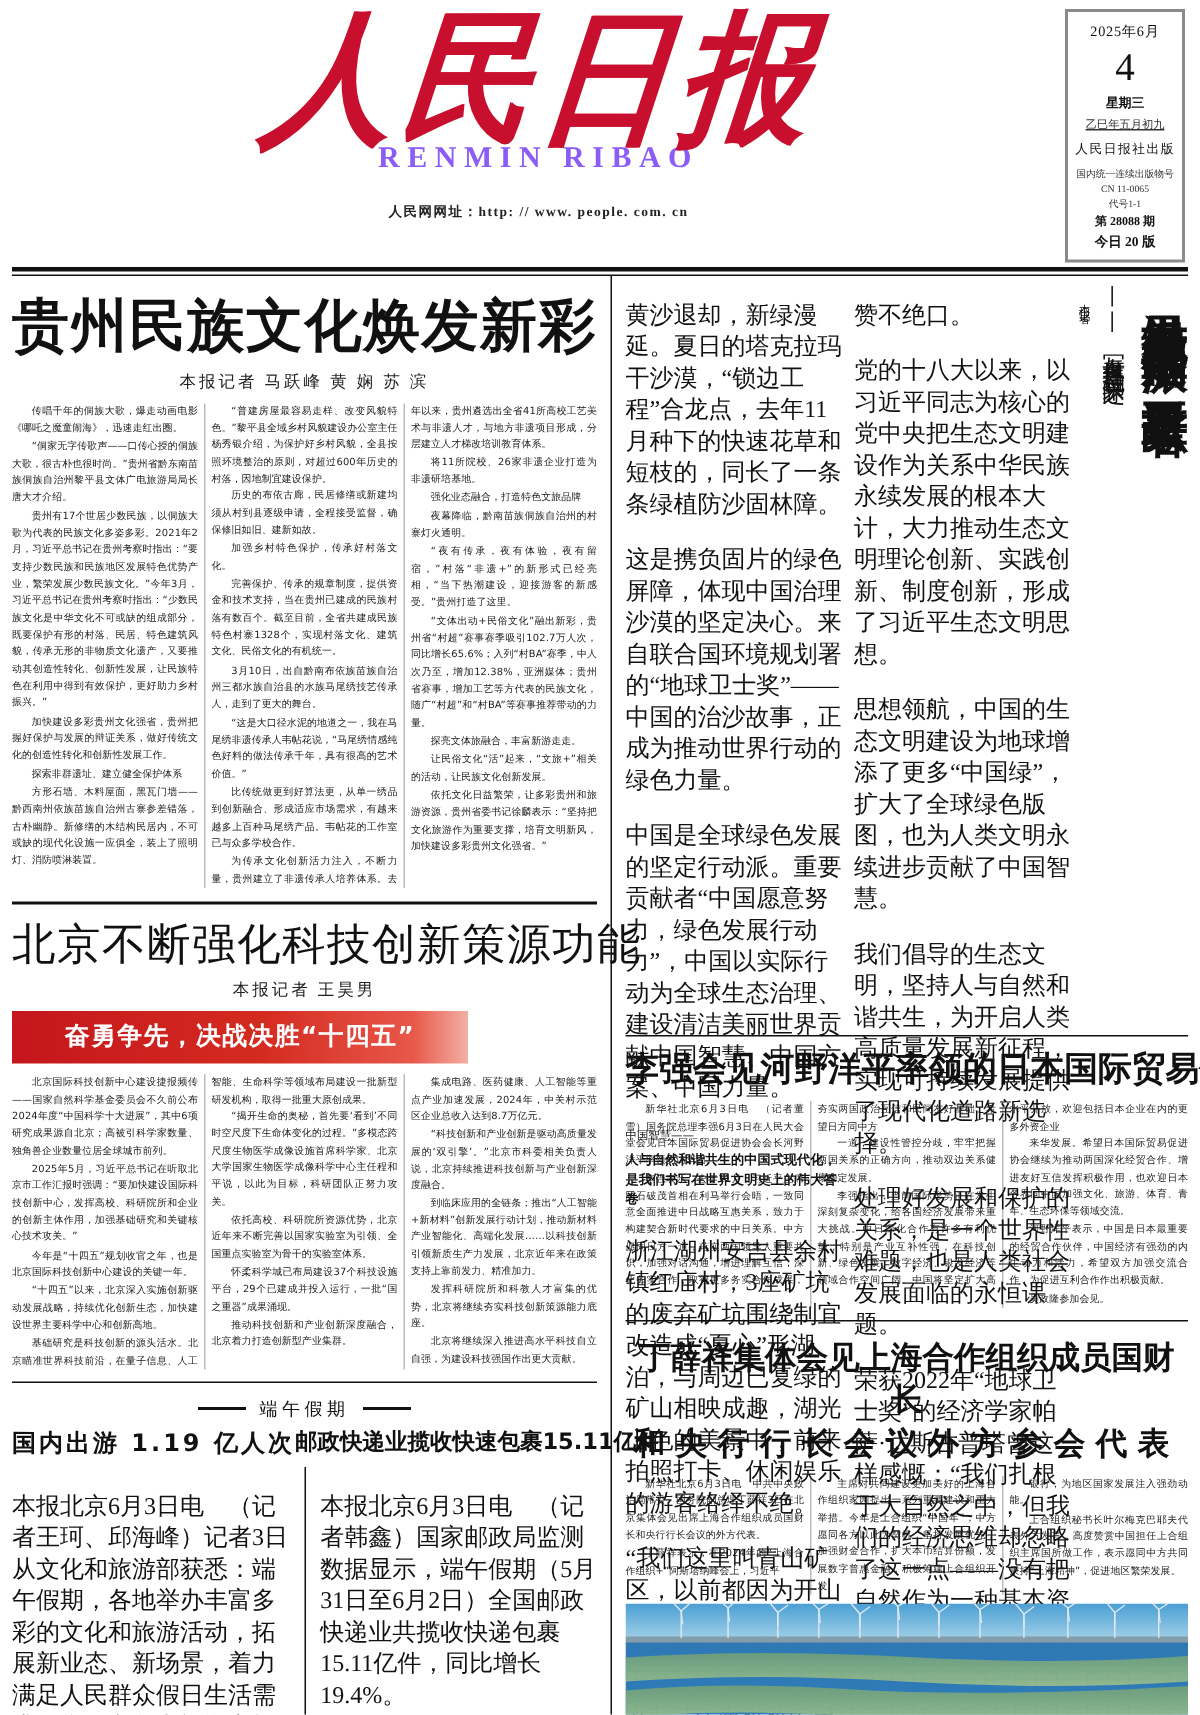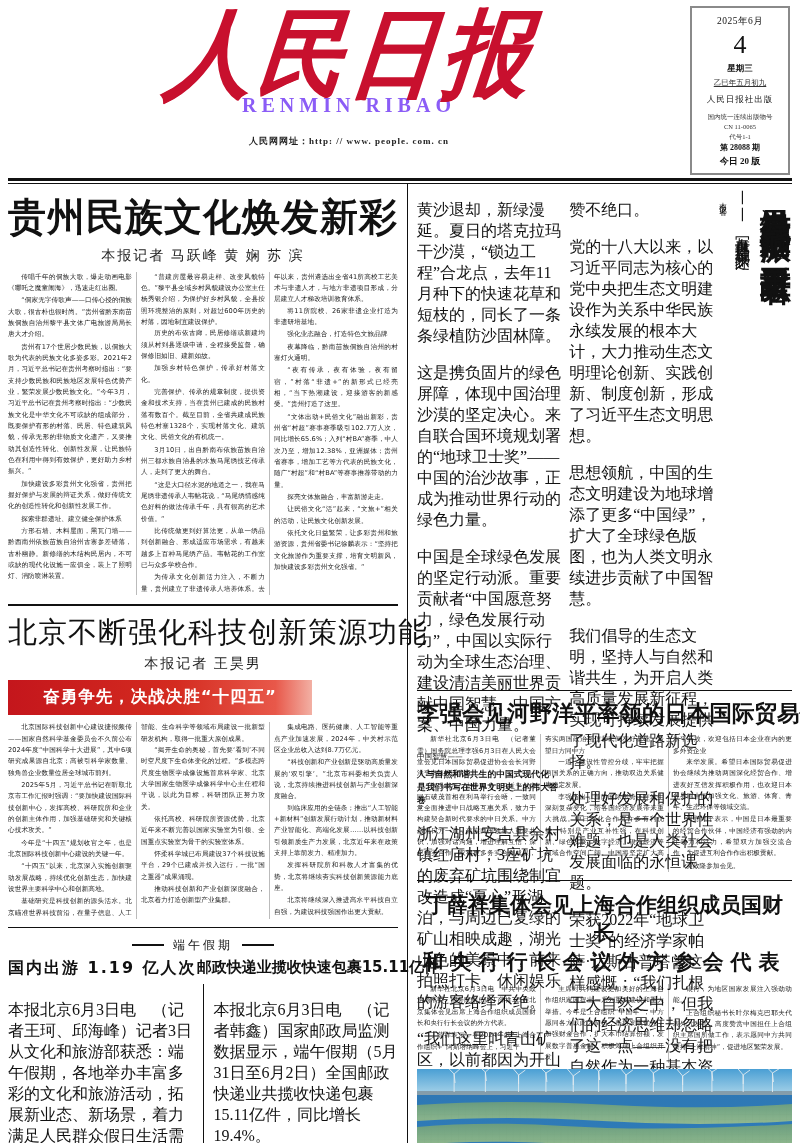--- a/index.html
+++ b/index.html
@@ -39,21 +39,21 @@
   }
   .logo-url{
     text-align:center;
     font-size:9px;
     letter-spacing:1px;
     margin-top:18px;
     color:#222;
     font-weight:bold;
   }
   .datebox{
-    width:100px;margin-top:6px;margin-right:2px;
+    width:80px;margin-top:6px;margin-right:2px;
     border:2px solid #8a8a8a;
     padding:4px 3px 5px;
     text-align:center;
     background:#fff;
     box-sizing:border-box;
   }
   .db-ym{font-size:9.5px;letter-spacing:.5px;margin:3px 0 4px;}
   .db-day{font-size:26px;line-height:1;margin:2px 0 5px;font-family:"Liberation Serif",serif;}
   .db-week{font-size:8.5px;font-weight:bold;margin-bottom:3px;}
   .db-lunar{font-size:7.5px;margin-bottom:6px;color:#333;text-decoration:underline;}
@@ -85,21 +85,21 @@
     font-family:"DejaVu Sans","Liberation Sans",sans-serif;
     font-weight:normal;
     font-size:29px;
     letter-spacing:1px;
     text-align:center;
     margin:10px 0 6px;
     line-height:1.15;
     white-space:nowrap;
   }
   .byline{
-    text-align:center;font-size:14px;letter-spacing:2px;margin-bottom:7px;color:#222;
+    text-align:center;font-size:11px;letter-spacing:2px;margin-bottom:7px;color:#222;
   }
 
   
   .body3{column-count:3;column-gap:9px;column-rule:1px solid #bbb;}
   .body3 p,.body2 p,.bodycol p{
     font-size:6.6px;line-height:1.72;margin:0 0 1px;
     text-align:justify;text-indent:2em;
     color:#1a1a1a;
     font-family:"DejaVu Sans","Liberation Sans",sans-serif;
     letter-spacing:.1px;

